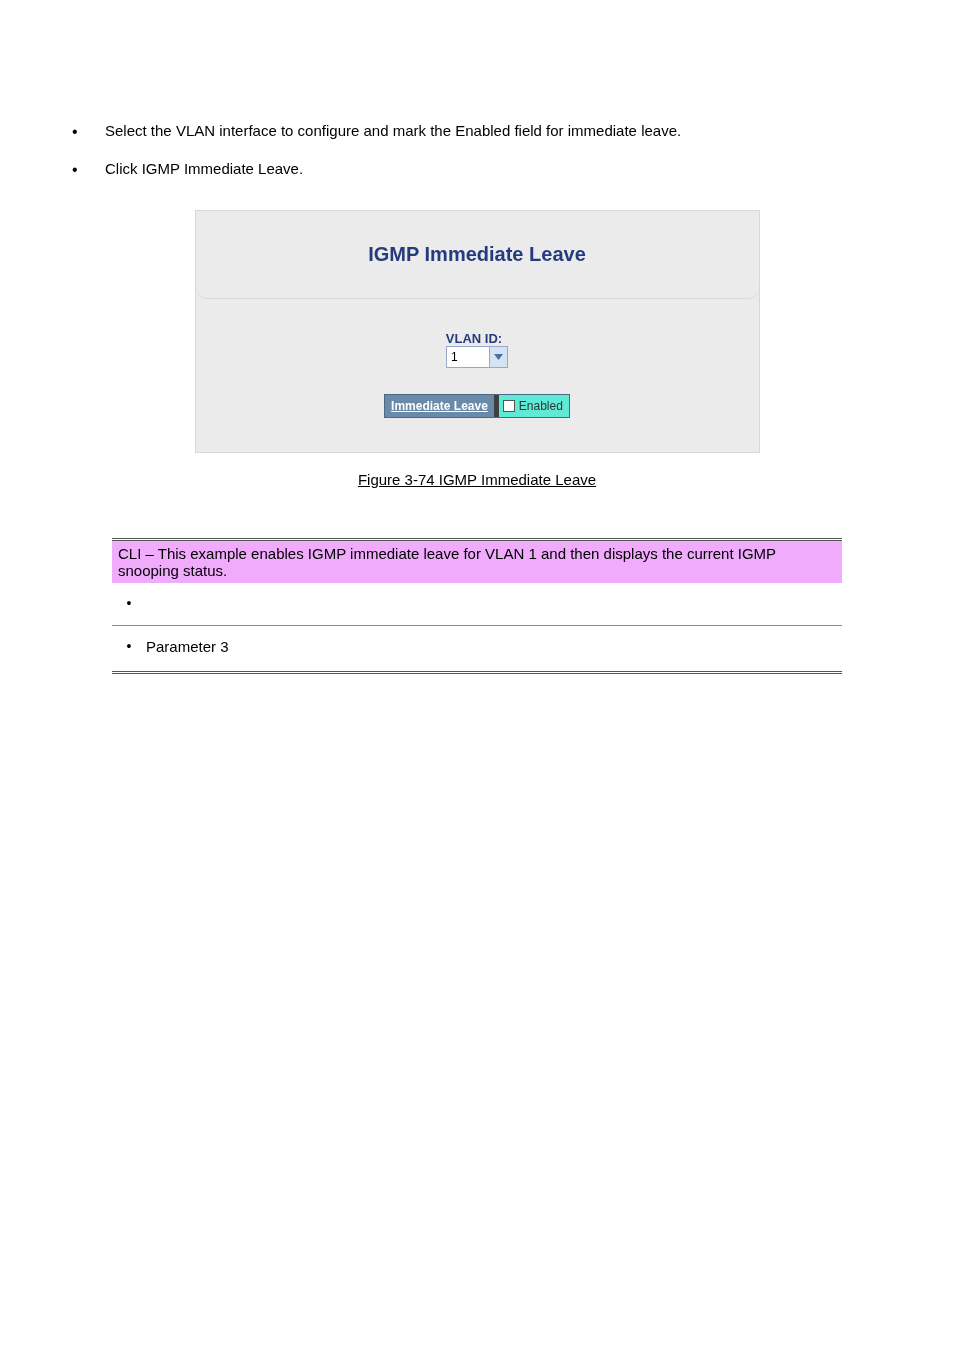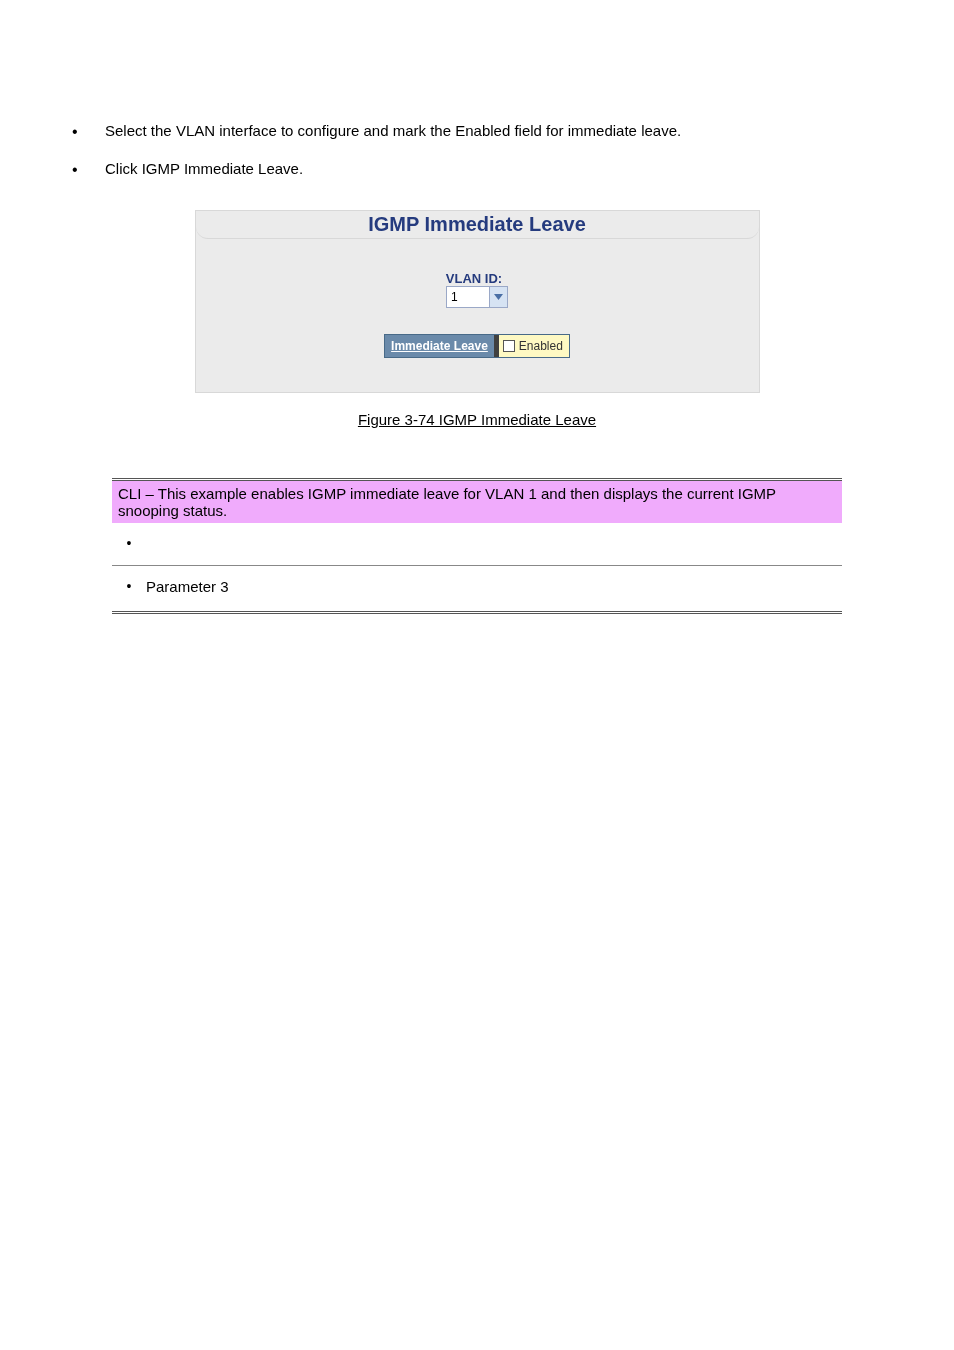--- a/index.html
+++ b/index.html
@@ -34,21 +34,21 @@
     justify-content: center;
     margin: 30px 0 18px 0;
   }
   .panel {
     width: 565px;
     border: 1px solid #d8d8d8;
     background: #ebebeb;
   }
   .panel-header {
     text-align: center;
-    padding: 2px 0;
+    padding: 32px 0;
     border-bottom: 1px solid #d8d8d8;
     border-radius: 12px;
   }
   .panel-header span {
     font-family: Verdana, Arial, sans-serif;
     font-weight: bold;
     font-size: 20px;
     color: #253b7e;
   }
   .panel-body {
@@ -101,21 +101,21 @@
   }
   .row2-label {
     background: #6a8aaa;
     color: #ffffff;
     font-weight: bold;
     padding: 4px 6px;
     border-right: 5px solid #404040;
     text-decoration: underline;
   }
   .row2-val {
-    background: #fef9c3;
+    background: #5eead4;
     color: #333;
     display: inline-flex;
     align-items: center;
     padding: 2px 6px 2px 4px;
   }
   .cb {
     width: 12px;
     height: 12px;
     border: 1px solid #555;
     background: #fff;

